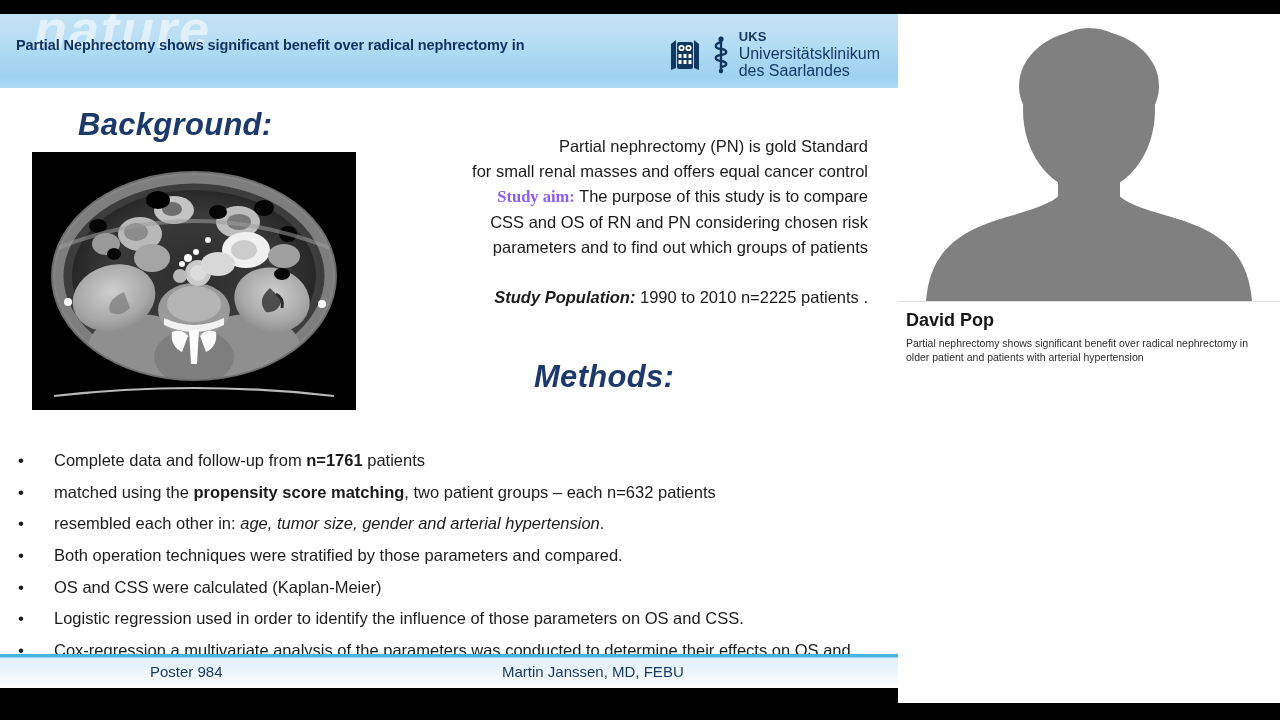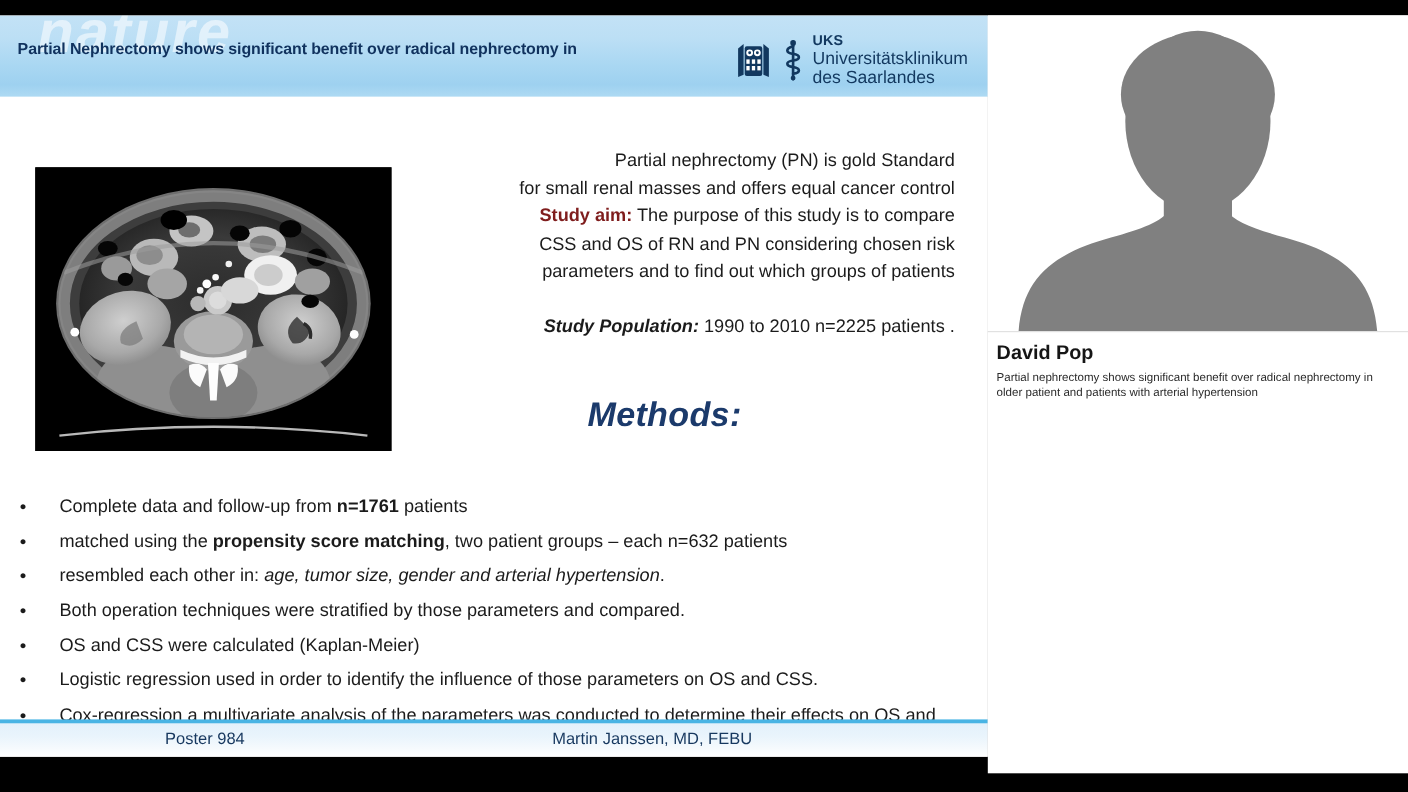--- a/index.html
+++ b/index.html
@@ -134,21 +134,22 @@
     left: 368px;
     top: 46px;
     width: 500px;
     font-size: 16.5px;
     line-height: 1.53;
     color: #1b1b1b;
     text-align: right;
   }
   #background-text .lbl-aim {
     font-weight: bold;
-    color: #7f1d1d;
+    color: #8b5cf6;
+    font-family: Liberation Serif, serif;
   }
   #background-text .lbl-pop {
     font-weight: bold;
     font-style: italic;
     color: #1b1b1b;
   }
 
   
   #methods-list {
     position: absolute;
@@ -306,20 +307,21 @@
         <div id="logo-text">
           <span class="uks-abbr">UKS</span>
           <span class="uks-line">Universitätsklinikum</span>
           <span class="uks-line">des Saarlandes</span>
         </div>
       </div>
     </div>
 
     <div id="slide-body">
 
+      <div class="section-heading" id="heading-background">Background:</div>
 
       <div id="ct-image">
         <svg width="324" height="258" viewBox="0 0 324 258">
           <defs>
             <radialGradient id="fatG" cx="50%" cy="48%" r="60%">
               <stop offset="0%" stop-color="#2c2c2c"></stop>
               <stop offset="55%" stop-color="#3a3a3a"></stop>
               <stop offset="100%" stop-color="#1a1a1a"></stop>
             </radialGradient>
             <radialGradient id="kidG" cx="50%" cy="40%" r="62%">

